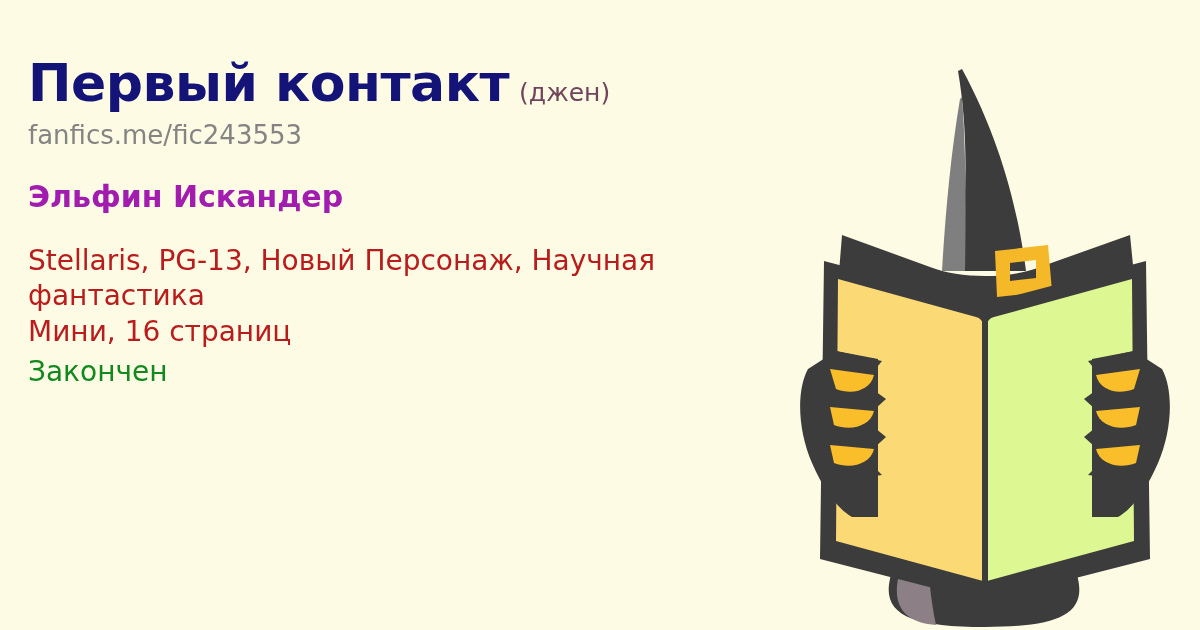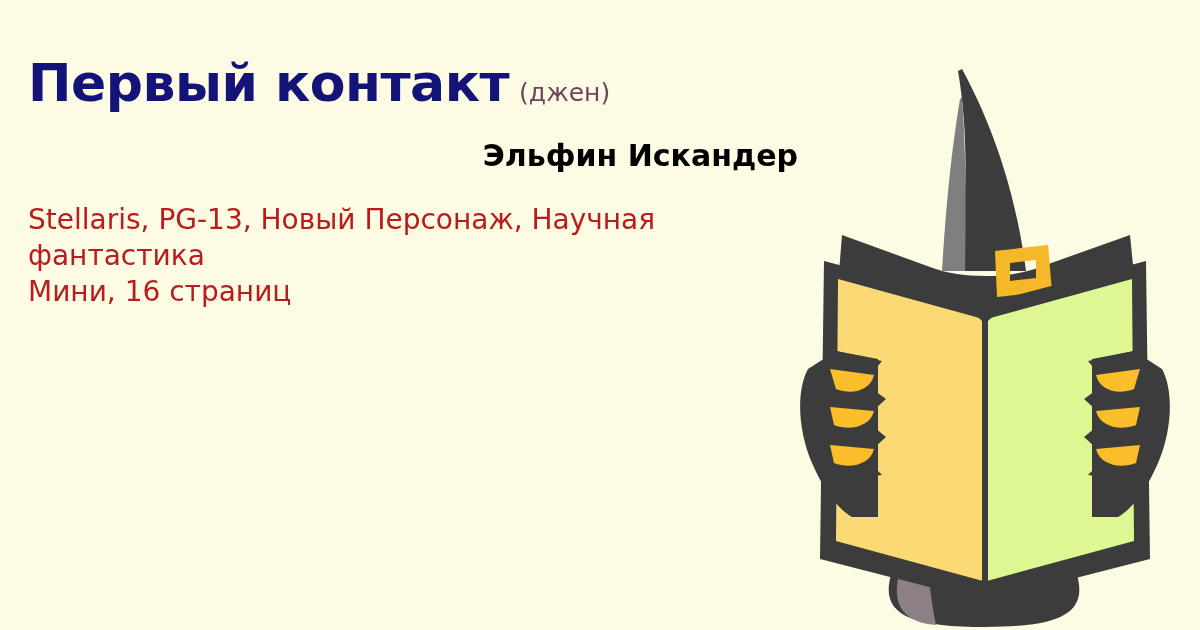--- a/index.html
+++ b/index.html
@@ -64,24 +64,23 @@
     color: #848484;
     line-height: 1.1;
     white-space: nowrap;
   }
 
   .author {
     display: block;
     margin-top: 30px;
     font-size: 30px;
     font-weight: bold;
-    color: #000000;
+    color: #a21caf;
     line-height: 1.1;
     white-space: nowrap;
-    text-align: right;
   }
 
   .meta-block {
     margin-top: 30px;
   }
 
   .meta-line {
     display: block;
     font-size: 28px;
     color: #b91c1c;
@@ -117,26 +116,28 @@
 <body>
 
 <div class="card">
 
   <div class="text-col">
 
     <div class="title-line">
       <span class="title-main">Первый контакт</span><span class="title-category">(джен)</span>
     </div>
 
+    <span class="url">fanfics.me/fic243553</span>
 
     <span class="author">Эльфин Искандер</span>
 
     <div class="meta-block">
       <span class="meta-line tags">Stellaris, PG-13, Новый Персонаж, Научная фантастика</span>
       <span class="meta-line size">Мини, 16 страниц</span>
+      <span class="meta-line status">Закончен</span>
     </div>
 
   </div>
 
   <div class="illustration">
     <svg viewBox="0 0 390 630" xmlns="http://www.w3.org/2000/svg">
 
       <path fill="#3c3c3c" d="M150 330
                C 138 400, 110 470, 100 540
                C 92 575, 120 588, 195 588

